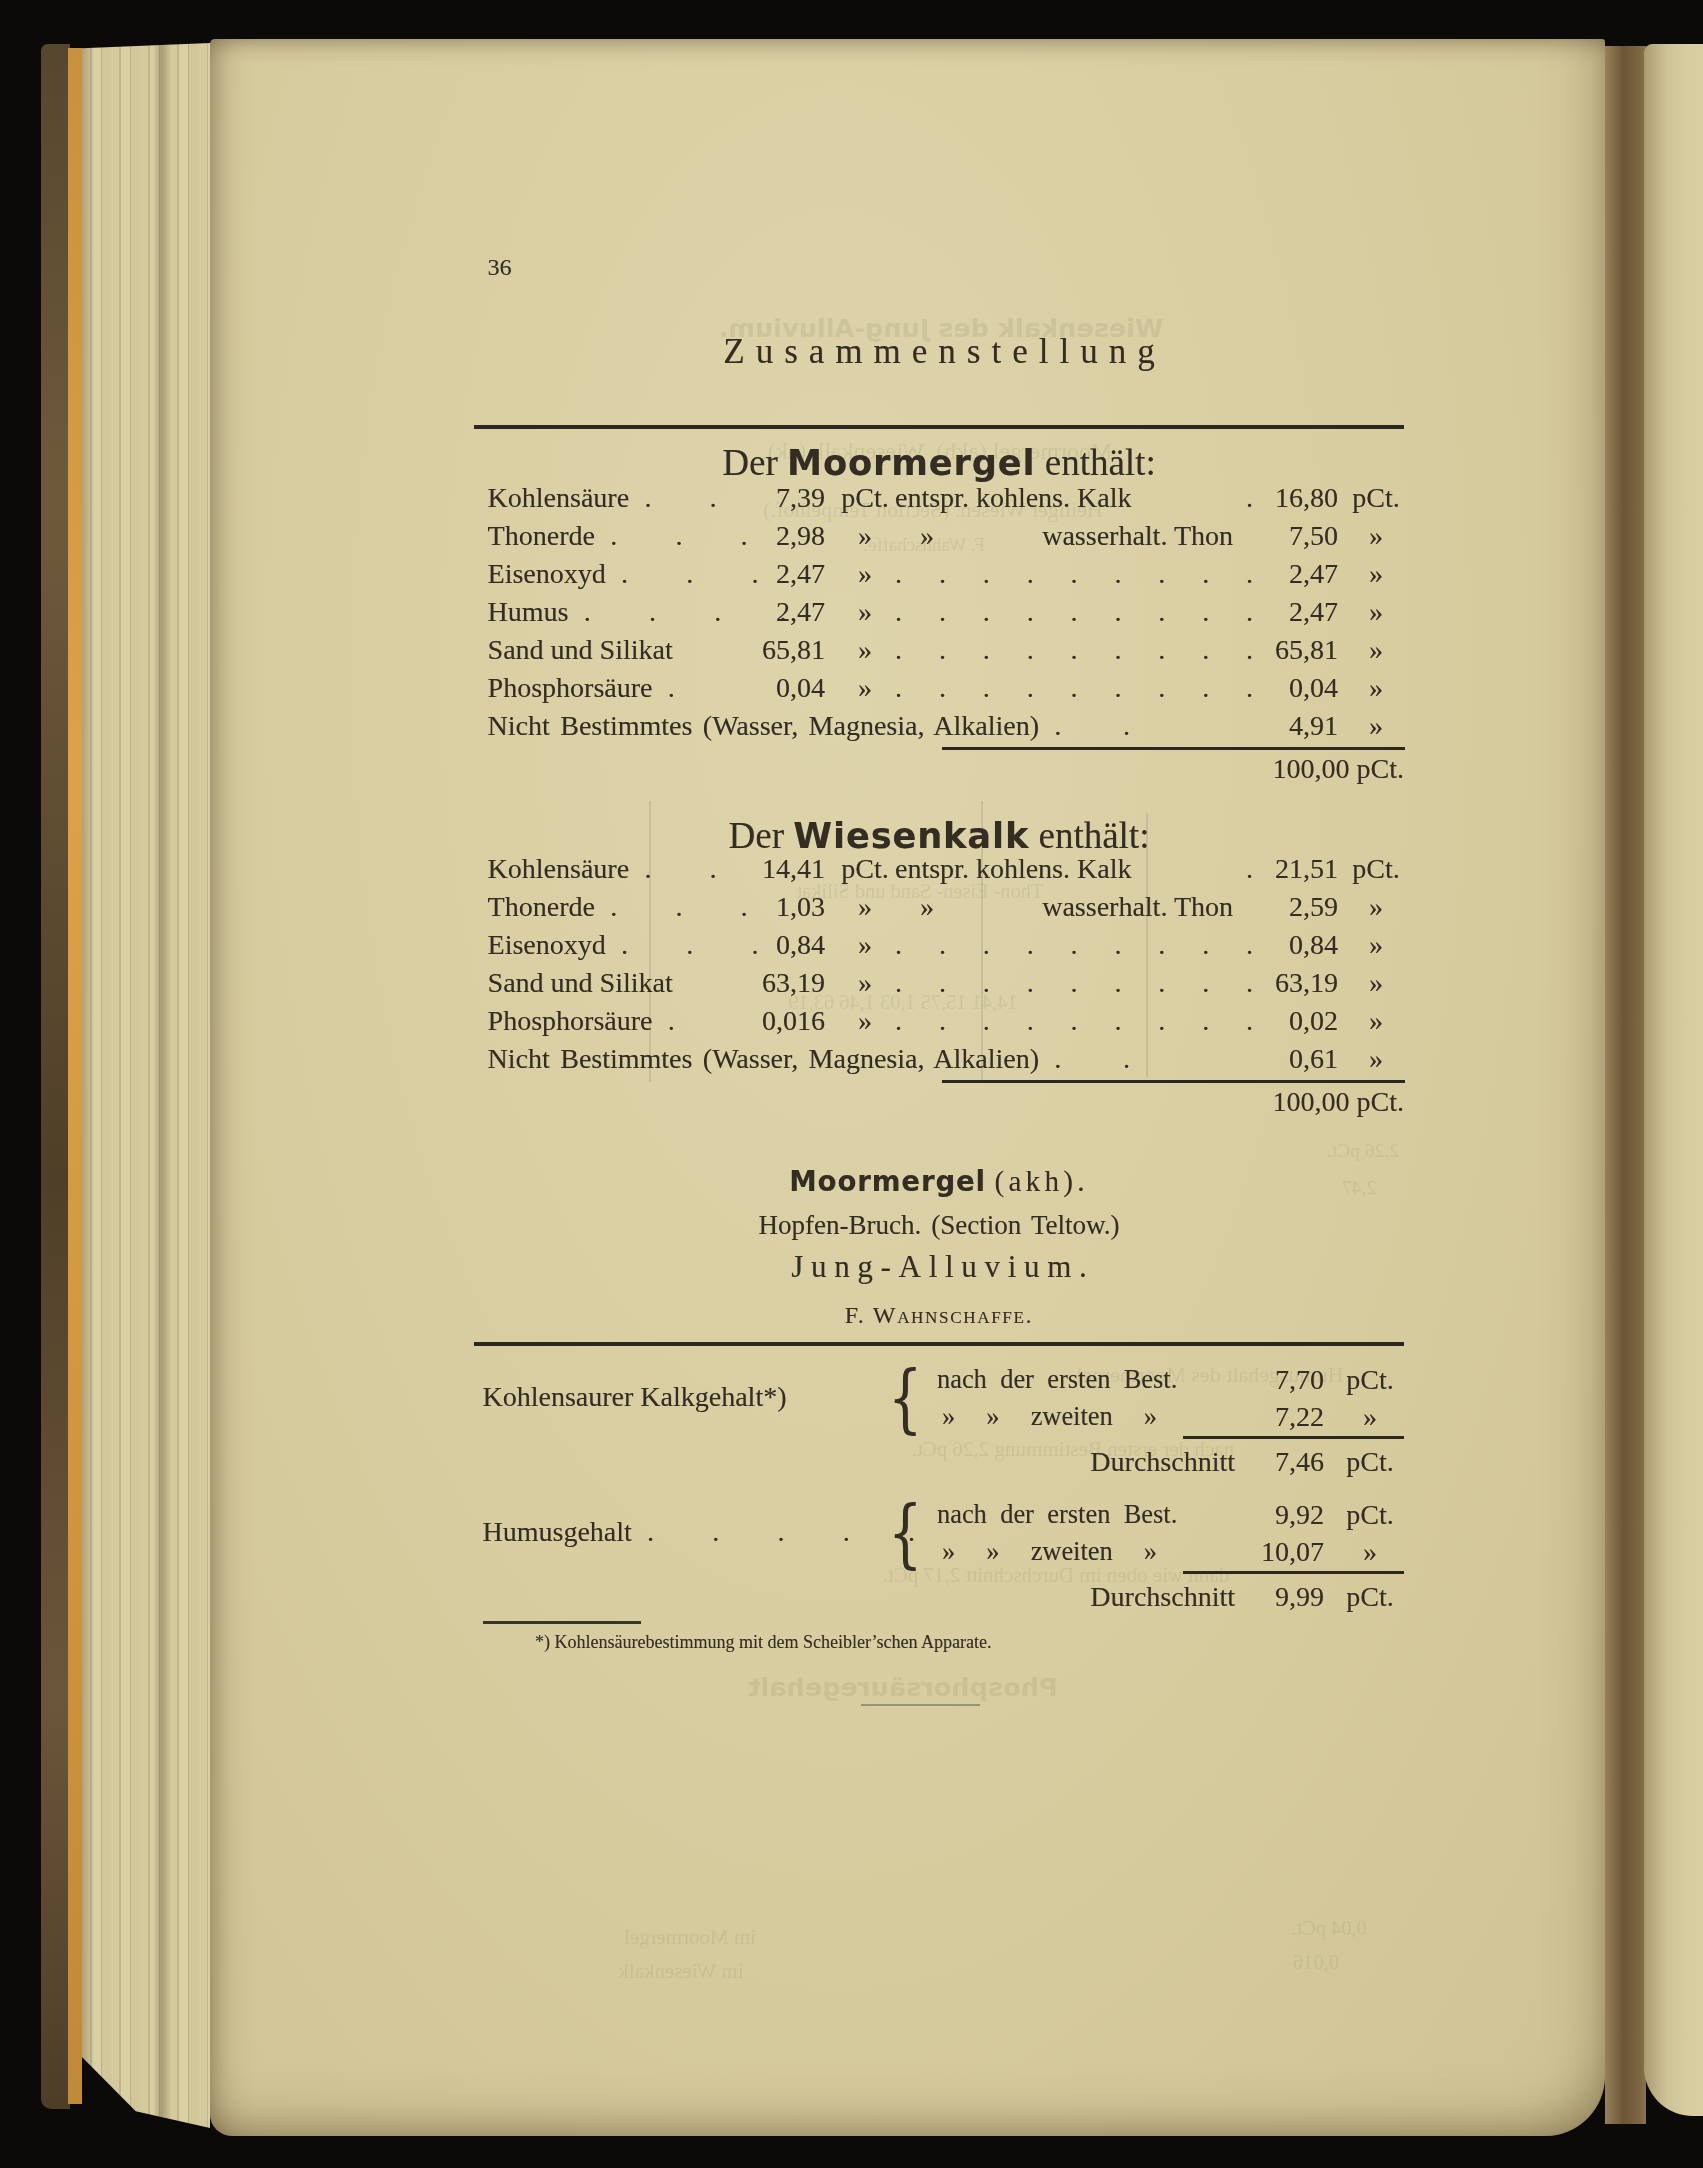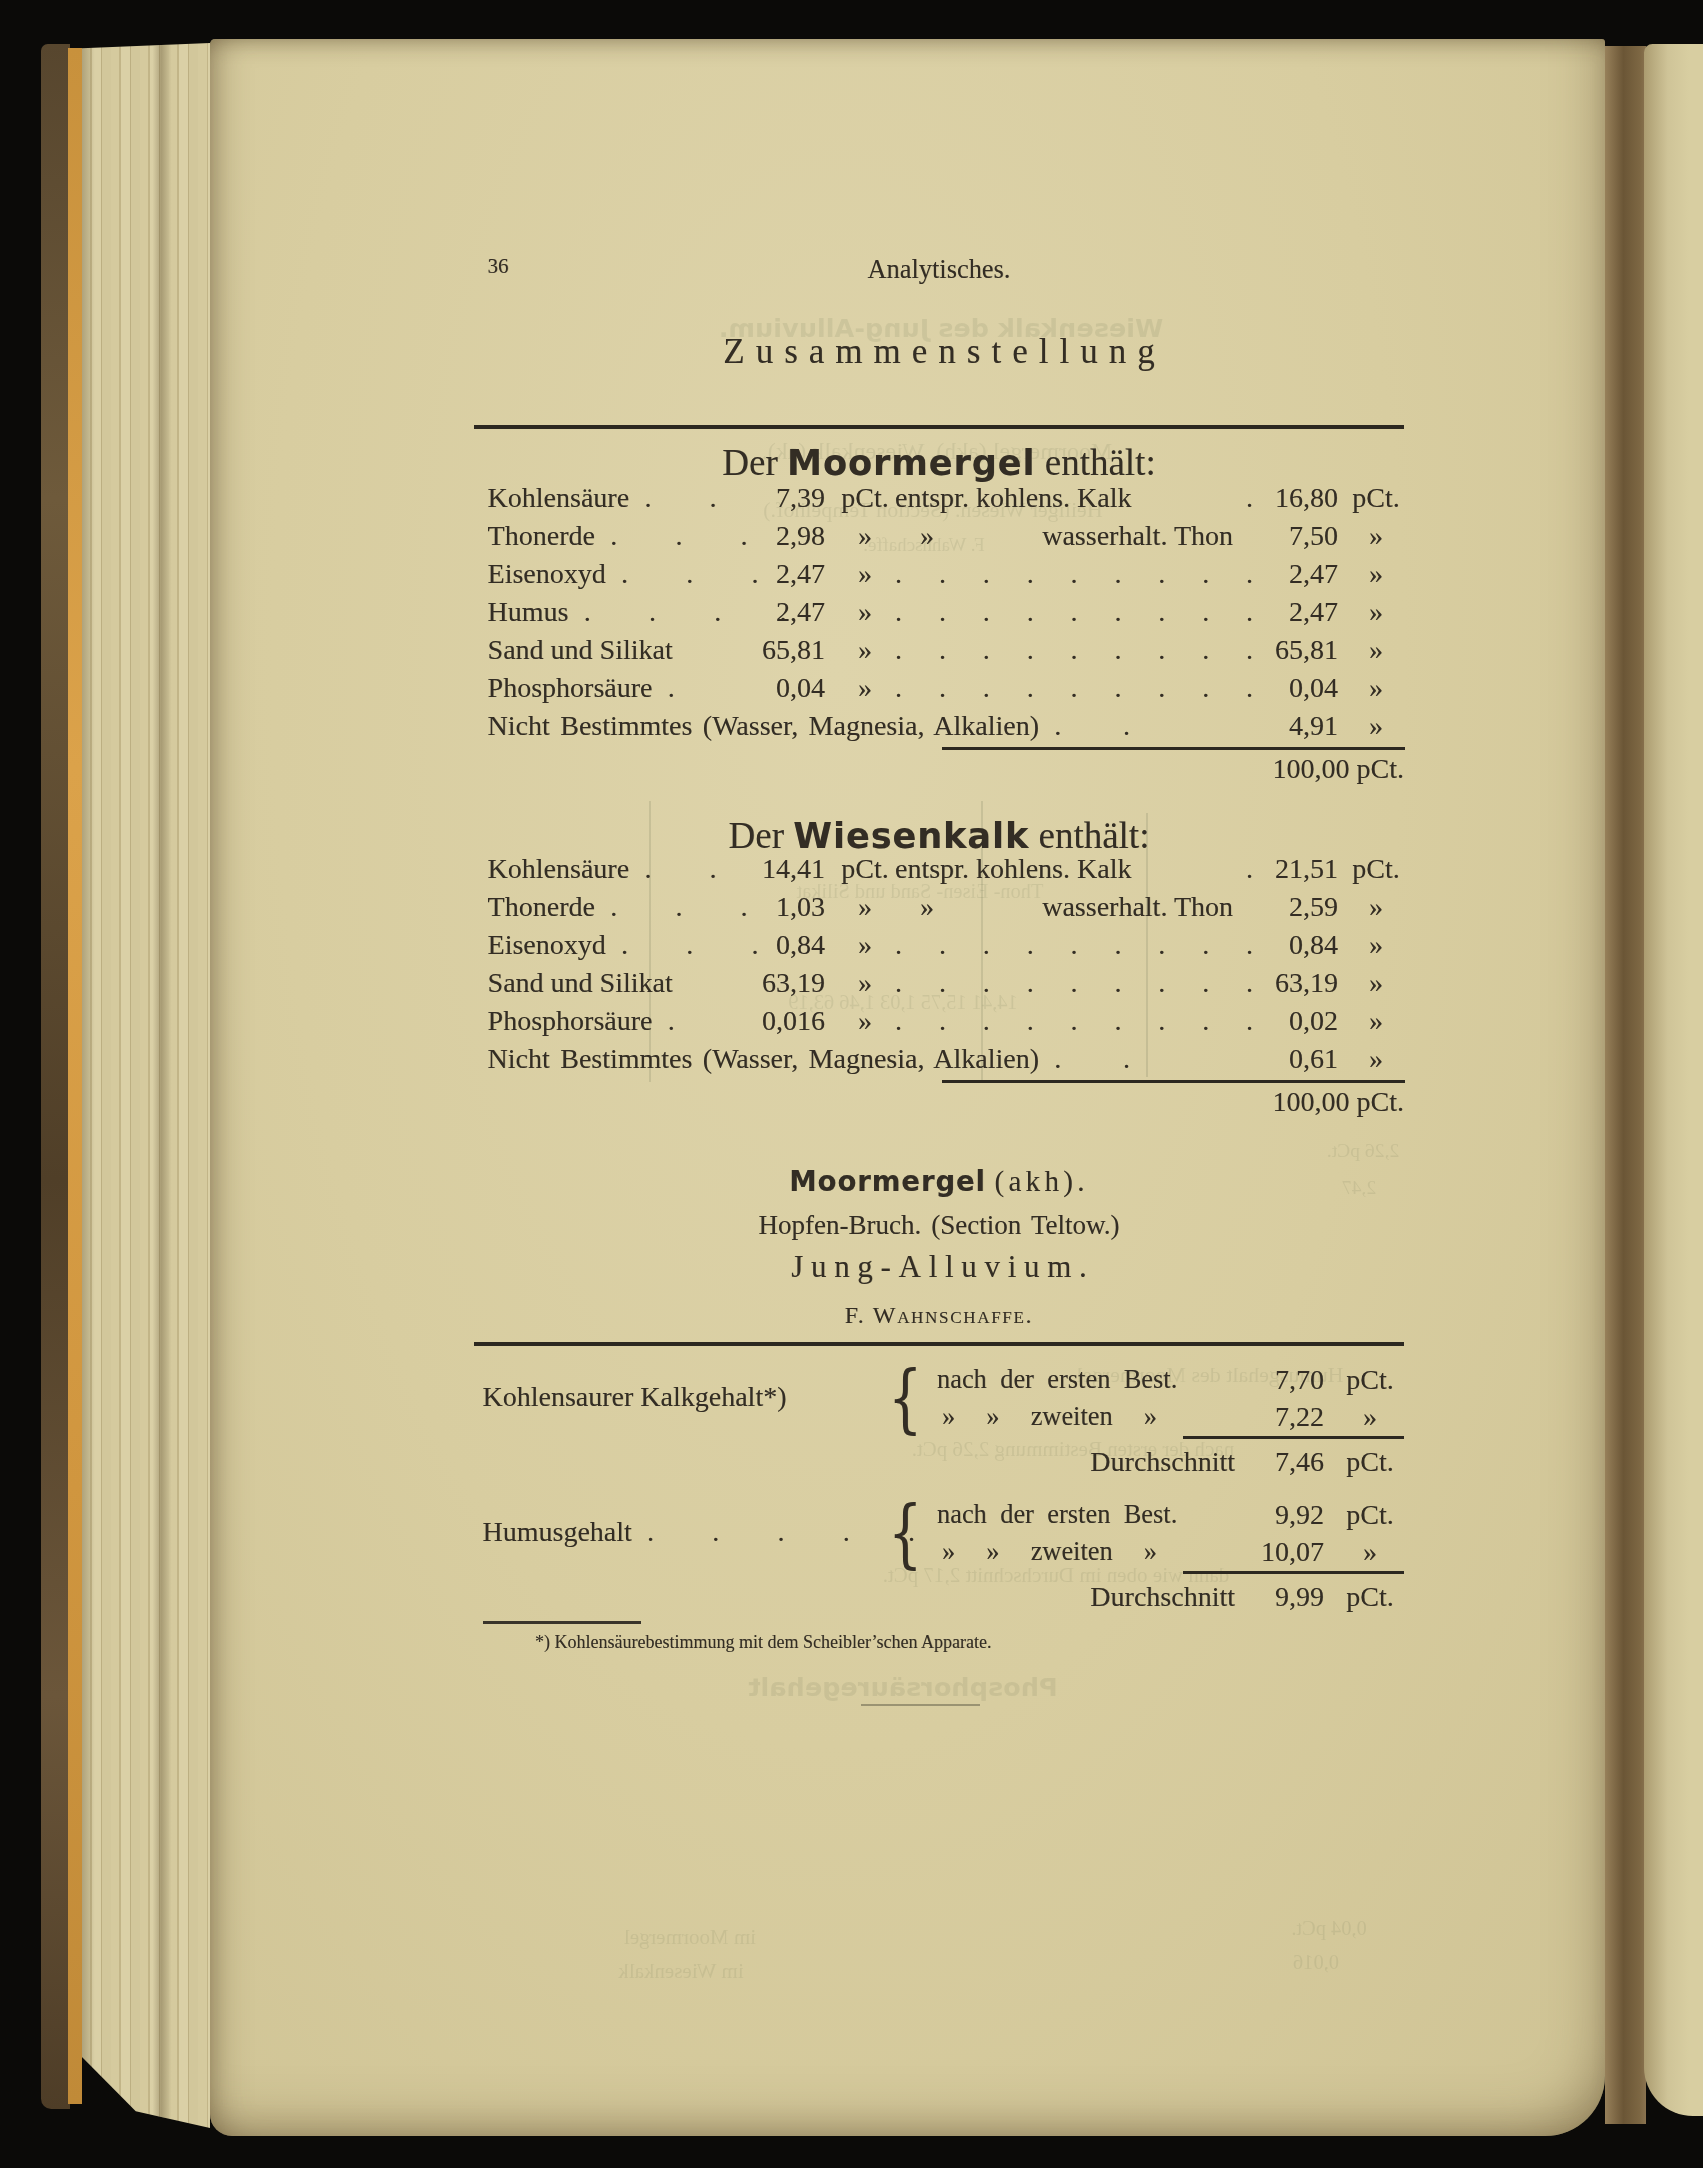--- a/index.html
+++ b/index.html
@@ -50,21 +50,21 @@
   .ghost{
     position:absolute;transform:translateX(-50%) scaleX(-1);
     color:#69714f;opacity:.13;white-space:nowrap;filter:blur(0.5px);
   }
   .ghost.b{font-family:"DejaVu Sans","Liberation Sans",sans-serif;font-weight:700;}
   .vghost{position:absolute;width:1.7px;background:rgba(115,120,90,.20);}
   
   .content{position:absolute;left:474px;top:0;width:930px;height:100%;z-index:3;}
   .content *{white-space:nowrap;}
   .runrow{position:absolute;top:254px;left:0;width:100%;height:37px;}
-  .pageno{position:absolute;left:13.6px;font-size:21px;}
+  .pageno{position:absolute;left:13.6px;font-size:24px;}
   .runhead{width:100%;text-align:center;font-size:26.4px;}
   .title{position:absolute;top:332px;width:100%;text-align:center;font-size:35px;letter-spacing:11px;padding-left:11px;box-sizing:border-box;}
   .subtitle{position:absolute;top:383px;width:100%;text-align:center;font-size:28px;word-spacing:4.3px;}
   .rule{position:absolute;left:0;width:100%;background:#2c2820;}
   #rule-top{top:425px;height:4.3px;}
   #rule-mid{top:1342px;height:4.3px;}
   .sect-head{position:absolute;width:100%;text-align:center;font-size:37px;}
   #sh1{top:441px;} #sh2{top:814px;}
   .bold-sans{font-family:"DejaVu Sans","Liberation Sans",sans-serif;font-weight:700;font-size:.95em;letter-spacing:0.9px;}
   .table{position:absolute;left:0;width:100%;}
@@ -136,21 +136,20 @@
       <div class="ghost b" style="left: 903px; top: 1672px; font-size: 25.6px;">Phosphorsäuregehalt</div>
       <div class="ghost" style="left: 690px; top: 1925px; font-size: 21px;">im Moormergel</div>
       <div class="ghost" style="left: 681px; top: 1959px; font-size: 21px;">im Wiesenkalk</div>
       <div class="ghost" style="left: 1329px; top: 1917px; font-size: 20.4px;">0,04 pCt.</div>
       <div class="ghost" style="left: 1316px; top: 1951px; font-size: 20.4px;">0,016</div>
     </div>
 
   <div class="content ink">
     <div class="runrow">
       <span class="pageno">36</span>
-      <div class="runhead">Analytisches.</div>
     </div>
 
     <div class="title">Zusammenstellung</div>
     <div class="rule" id="rule-top"></div>
 
     <div class="sect-head" id="sh1">
       <span>Der</span>
       <span class="bold-sans">Moormergel</span>
       <span>enthält:</span>
     </div>

